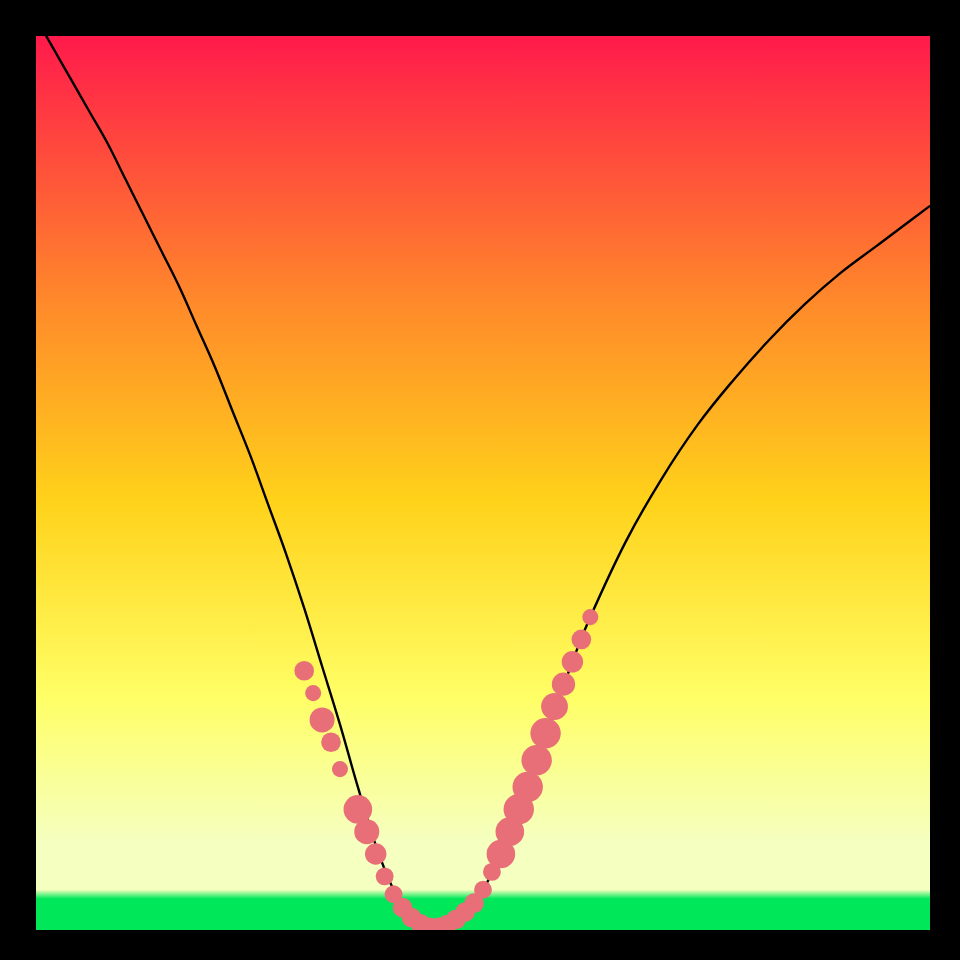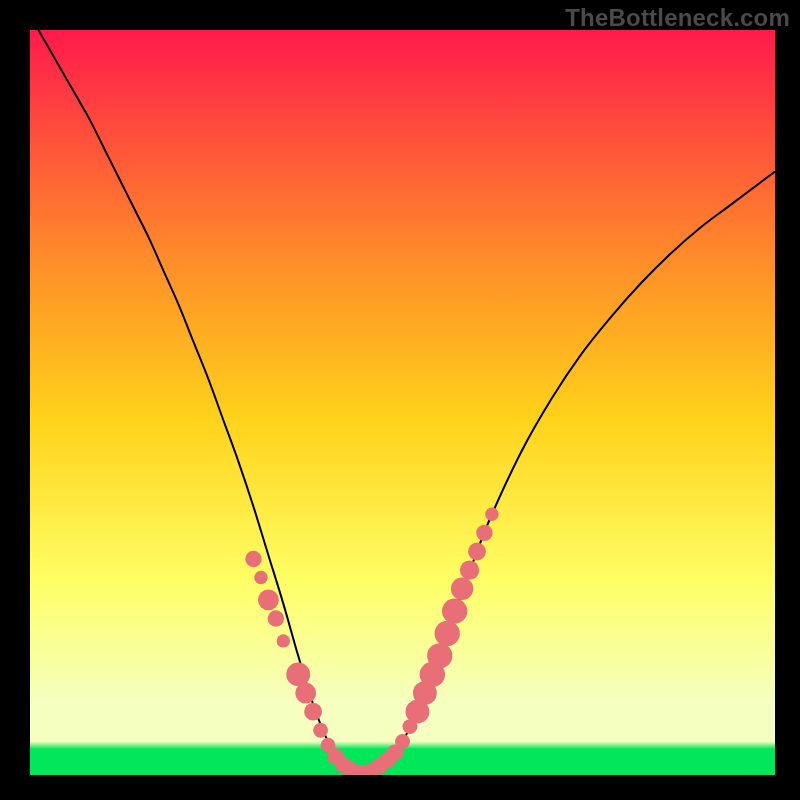--- a/index.html
+++ b/index.html
@@ -32,21 +32,20 @@
     font-weight: 600;
     letter-spacing: 0.2px;
     user-select: none;
   }
   svg { display: block; }
 </style>
 </head>
 <body>
 
 <div class="frame">
-  <div class="watermark">TheBottleneck.com</div>
   <div class="plot" id="plot" style="left: 30px; top: 30px; width: 745px; height: 745px;">
       <svg width="745" height="745" viewBox="0 0 745 745">
         <defs>
           <linearGradient id="bg-grad" x1="0" y1="0" x2="0" y2="1">
             <stop offset="0%" stop-color="#ff1a4b"></stop>
             <stop offset="30%" stop-color="#ff8a2a"></stop>
             <stop offset="52%" stop-color="#ffd21a"></stop>
             <stop offset="74%" stop-color="#ffff66"></stop>
             <stop offset="90%" stop-color="#f5ffbf"></stop>
             <stop offset="95.5%" stop-color="#f5ffbf"></stop>

